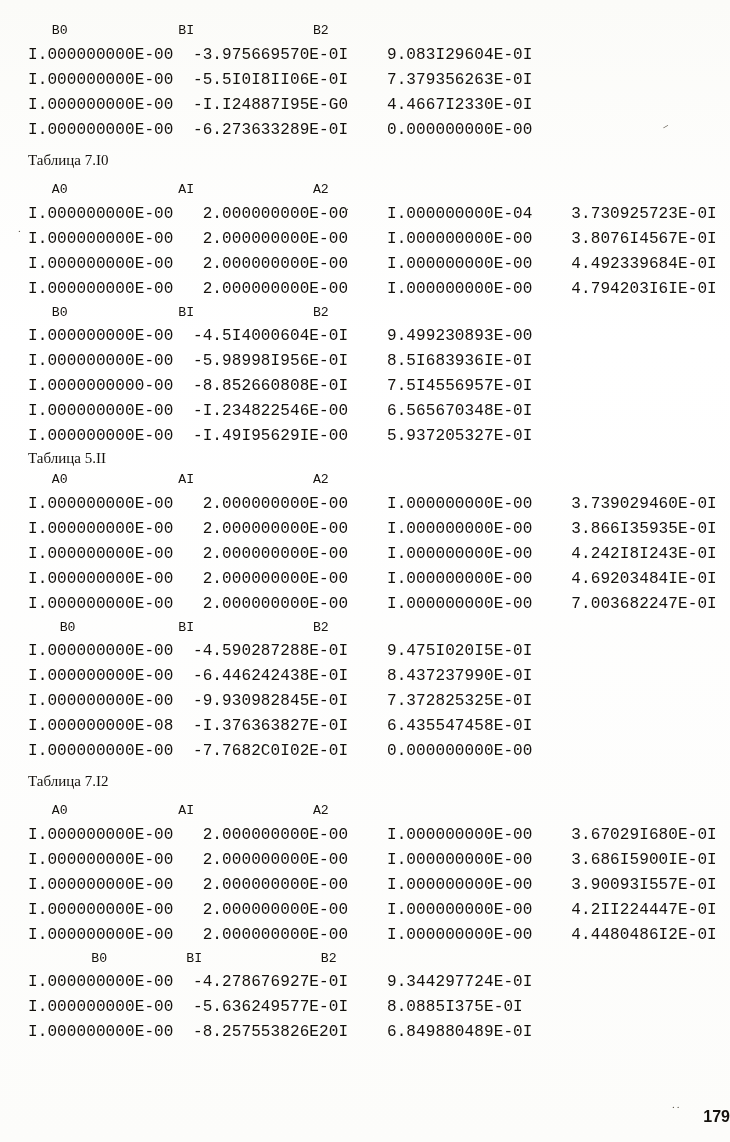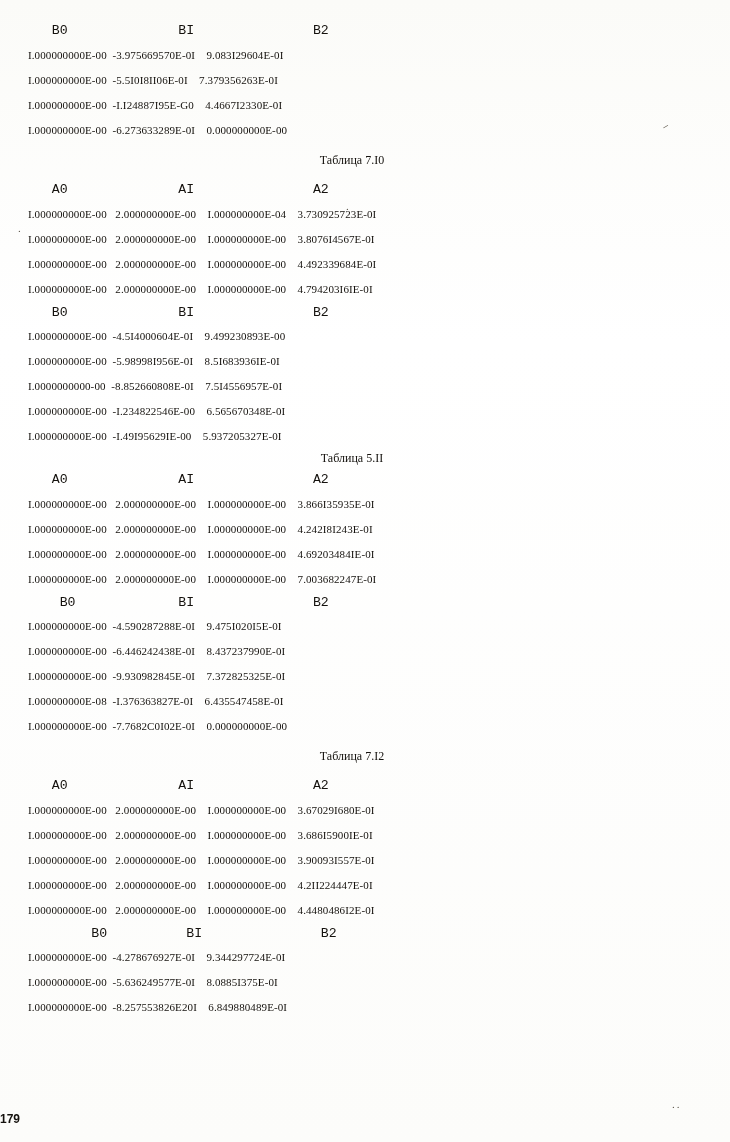--- a/index.html
+++ b/index.html
@@ -32,53 +32,53 @@
   .content {
     position: relative;
     padding: 18px 28px 0 28px;
   }
   .block {
     margin-bottom: 0;
   }
   .rowline {
     display: block;
     white-space: pre;
-    font-family: Liberation Serif, serif;
-    font-size: 11px;
+    font-family: Liberation Mono, monospace;
+    font-size: 16px;
     letter-spacing: 0.1px;
     line-height: 25px;
     color: #14110d;
   }
   .hdrline {
     display: block;
     white-space: pre;
     font-family: "Liberation Mono", monospace;
     font-size: 13.2px;
     line-height: 25px;
     color: #14110d;
   }
   .hdrline.tight { line-height: 22px; }
   .caption {
-    text-align: center;
+    text-align: left;
     font-family: "Liberation Serif", serif;
-    font-size: 12px;
+    font-size: 15px;
     line-height: 18px;
     padding-right: 26px;
     color: #14110d;
   }
   .gap-sm { height: 8px; }
   .pagenum {
     position: absolute;
     bottom: 16px;
     left: 0;
     right: 0;
-    text-align: left;
+    text-align: right;
     font-family: "Liberation Sans", sans-serif;
     font-weight: bold;
-    font-size: 12px;
+    font-size: 16px;
     color: #14110d;
   }
   .speck {
     position: absolute;
     color: #5a5348;
     font-family: "Liberation Serif", serif;
     font-size: 11px;
   }
   .speck.s1 { left: 664px; top: 116px; transform: rotate(16deg); }
   .speck.s2 { left: 18px;  top: 222px; }
@@ -114,20 +114,21 @@
       <span class="rowline">I.000000000E-00  -5.98998I956E-0I    8.5I683936IE-0I</span>
       <span class="rowline">I.0000000000-00  -8.852660808E-0I    7.5I4556957E-0I</span>
       <span class="rowline">I.000000000E-00  -I.234822546E-00    6.565670348E-0I</span>
       <span class="rowline">I.000000000E-00  -I.49I95629IE-00    5.937205327E-0I</span>
     </div>
 
     <div class="caption">Таблица 5.II</div>
 
     <div class="block">
       <span class="hdrline">   A0              AI               A2</span>
+      <span class="rowline">I.000000000E-00   2.000000000E-00    I.000000000E-00    3.739029460E-0I</span>
       <span class="rowline">I.000000000E-00   2.000000000E-00    I.000000000E-00    3.866I35935E-0I</span>
       <span class="rowline">I.000000000E-00   2.000000000E-00    I.000000000E-00    4.242I8I243E-0I</span>
       <span class="rowline">I.000000000E-00   2.000000000E-00    I.000000000E-00    4.69203484IE-0I</span>
       <span class="rowline">I.000000000E-00   2.000000000E-00    I.000000000E-00    7.003682247E-0I</span>
       <span class="hdrline tight">    B0             BI               B2</span>
       <span class="rowline">I.000000000E-00  -4.590287288E-0I    9.475I020I5E-0I</span>
       <span class="rowline">I.000000000E-00  -6.446242438E-0I    8.437237990E-0I</span>
       <span class="rowline">I.000000000E-00  -9.930982845E-0I    7.372825325E-0I</span>
       <span class="rowline">I.000000000E-08  -I.376363827E-0I    6.435547458E-0I</span>
       <span class="rowline">I.000000000E-00  -7.7682C0I02E-0I    0.000000000E-00</span>

